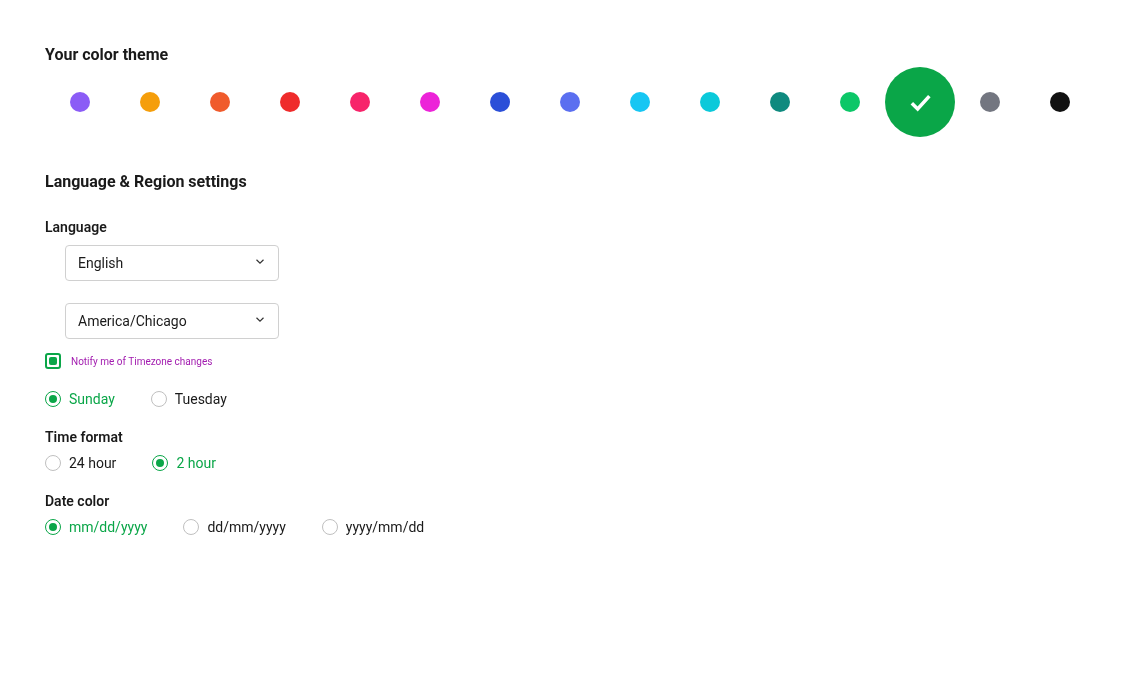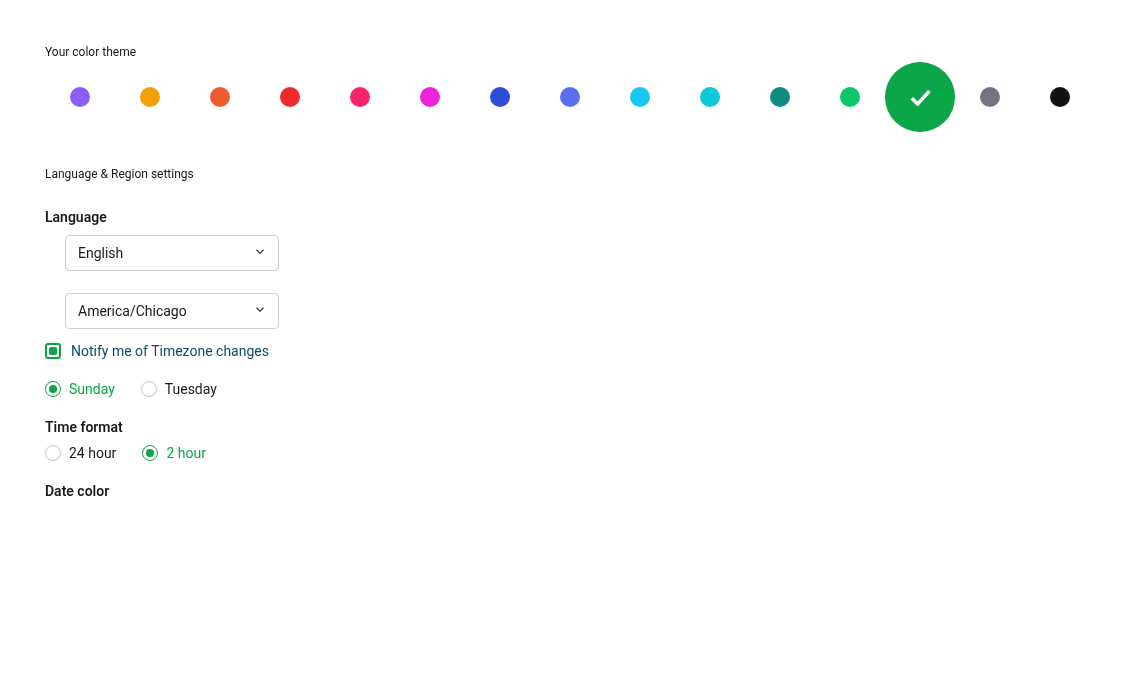--- a/index.html
+++ b/index.html
@@ -8,22 +8,22 @@
       padding: 0;
     }
     body {
       font-family: -apple-system, BlinkMacSystemFont, "Segoe UI", Roboto, Helvetica, Arial, sans-serif;
       background: #ffffff;
       color: #1a1a1a;
       padding: 45px;
       font-size: 14px;
     }
     .section-title {
-      font-size: 12px;
-      font-weight: 400;
+      font-size: 16px;
+      font-weight: 700;
       color: #1a1a1a;
       margin-bottom: 28px;
     }
     .color-row {
       display: flex;
       align-items: center;
       gap: 50px;
       margin-bottom: 60px;
       padding-left: 25px;
     }
@@ -108,27 +108,27 @@
       flex-shrink: 0;
     }
     .checkbox.checked::after {
       content: "";
       width: 8px;
       height: 8px;
       background: #0aa648;
       border-radius: 2px;
     }
     .checkbox-label {
-      font-size: 14px;
-      color: #0c4a6e;
+      font-size: 10px;
+      color: #a21caf;
     }
     .radio-row {
       display: flex;
       align-items: center;
-      gap: 26px;
+      gap: 36px;
       margin-top: 10px;
     }
     .radio-item {
       display: flex;
       align-items: center;
       gap: 8px;
       cursor: pointer;
     }
     .radio {
       width: 16px;
@@ -239,13 +239,27 @@
       </div>
       <div class="radio-item selected">
         <span class="radio checked"></span>
         <span class="radio-label">2 hour</span>
       </div>
     </div>
 </div>
 
 <div class="field-group">
   <label class="field-label">Date color</label>
+  <div class="radio-row" id="date-format-row">
+      <div class="radio-item selected">
+        <span class="radio checked"></span>
+        <span class="radio-label">mm/dd/yyyy</span>
+      </div>
+      <div class="radio-item">
+        <span class="radio"></span>
+        <span class="radio-label">dd/mm/yyyy</span>
+      </div>
+      <div class="radio-item">
+        <span class="radio"></span>
+        <span class="radio-label">yyyy/mm/dd</span>
+      </div>
+    </div>
 </div>
 
 </body></html>

